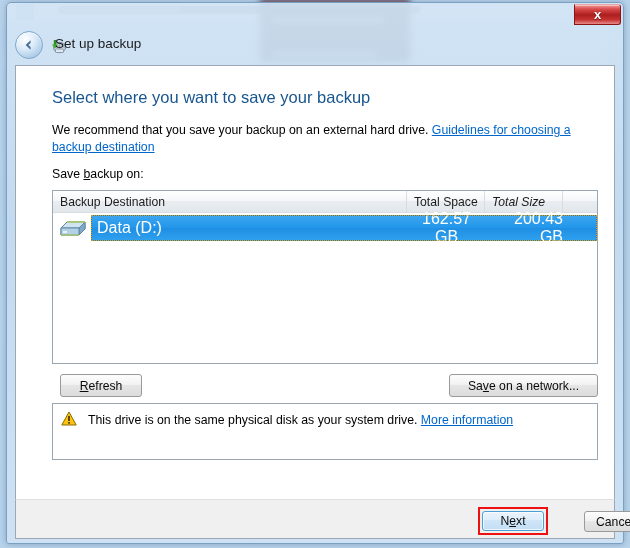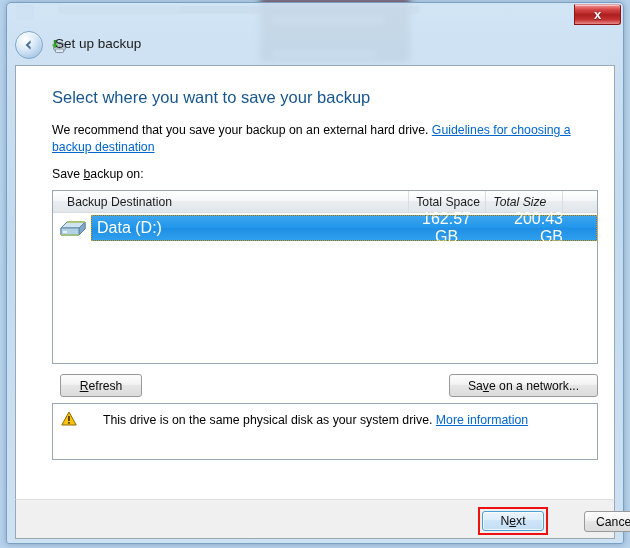--- a/index.html
+++ b/index.html
@@ -151,21 +151,21 @@
     border-bottom: 1px solid #d8dde2;
     font-size: 12.2px; color: #1c1c1c;
   }
   #list-header .col {
     display: flex; align-items: center;
     border-right: 1px solid #d8dde2;
     padding-left: 7px;
     cursor: pointer;
     overflow: hidden; white-space: nowrap;
   }
-  .col-dest  { width: 354px; margin-left: 7px; }
+  .col-dest  { width: 354px; }
   .col-free  { width: 78px; }
   .col-total { width: 78px; font-style: italic; }
   .col-blank { width: 34px; border-right: none !important; }
 
   .list-row {
     display: flex; align-items: center; height: 30px;
     padding-left: 2px;
   }
   .drive-icon {
     width: 36px; height: 28px; flex: 0 0 36px;
@@ -203,21 +203,21 @@
     position: absolute; left: 433px; top: 308px; width: 149px; height: 23px;
   }
 
   
   #warning-panel {
     position: absolute; left: 36px; top: 337px; width: 546px; height: 57px;
     border: 1px solid #9aa8b5; background: #ffffff;
   }
   #warning-row {
     position: absolute; left: 8px; top: 7px;
-    display: flex; align-items: flex-start; gap: 26px;
+    display: flex; align-items: flex-start; gap: 11px;
   }
   #warning-text {
     font-size: 12.3px; color: #000; line-height: 16px; padding-top: 1px;
   }
 
   
   #footer {
     position: absolute; left: 8px; top: 496px; width: 600px; height: 40px;
     background: #f0f0f0;
     border: 1px solid #9aa8b5;

